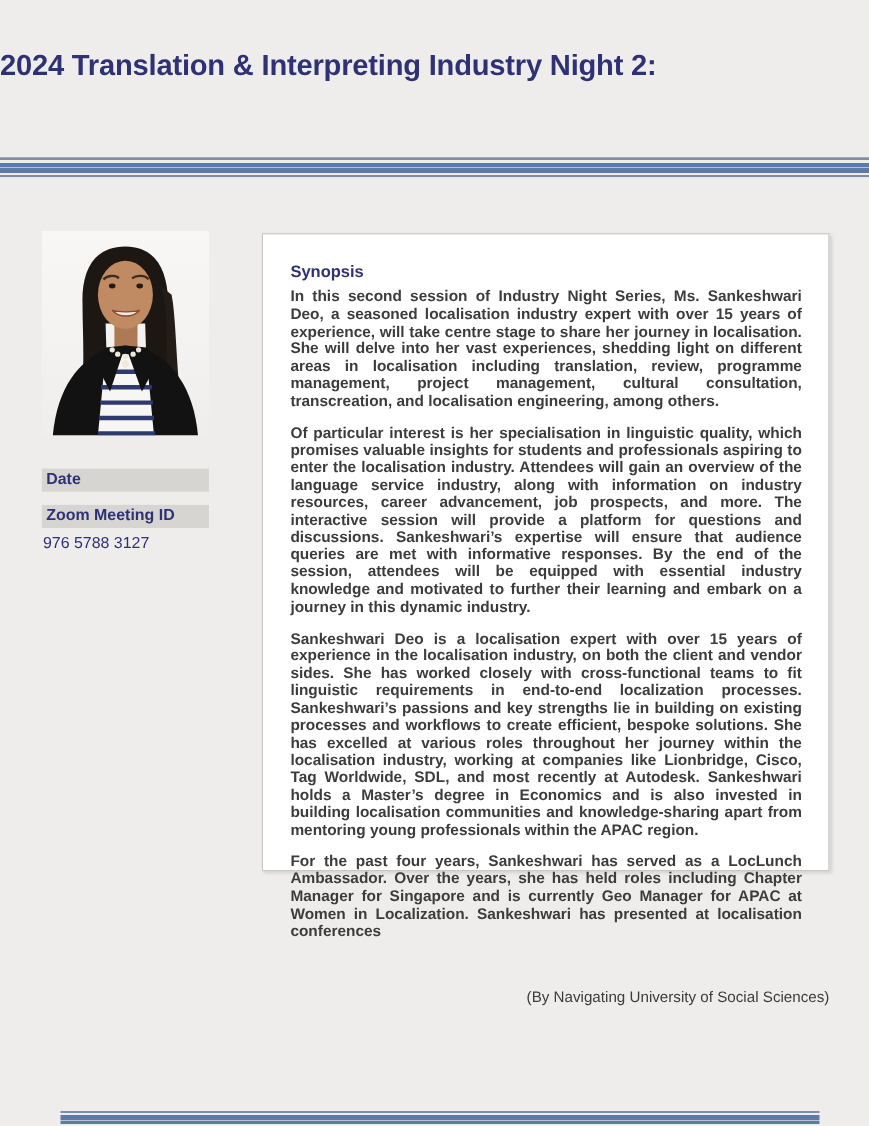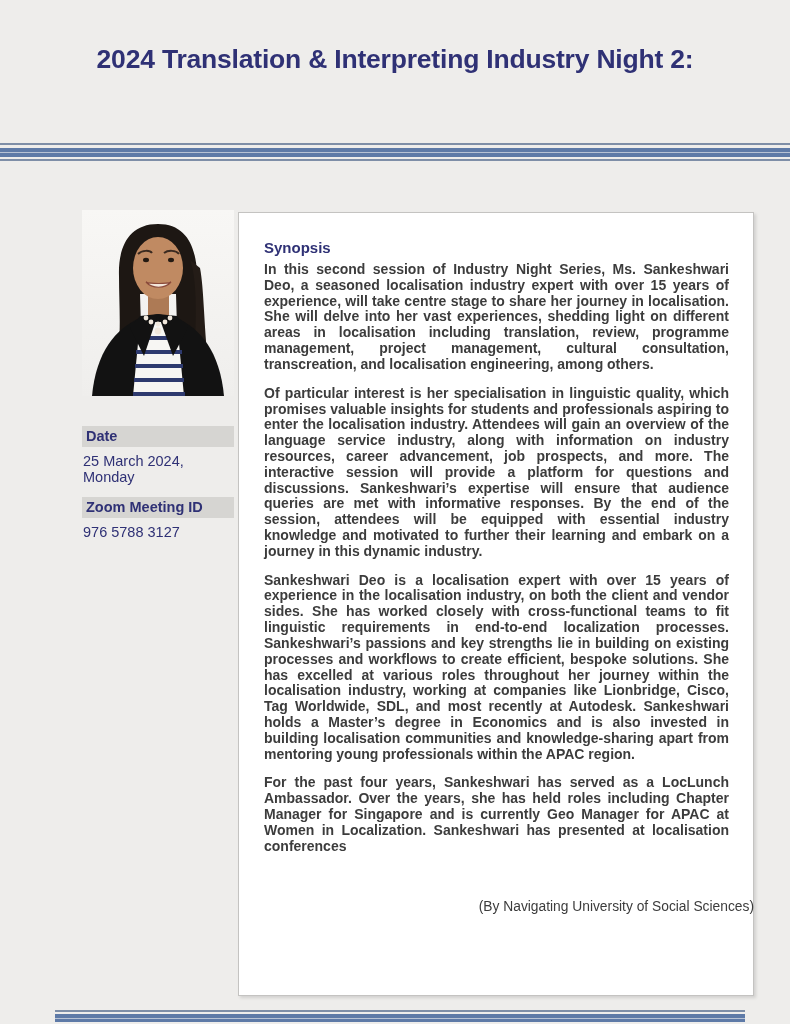--- a/index.html
+++ b/index.html
@@ -15,21 +15,20 @@
   html,body{width:790px;height:1024px;}
   body{
     position:relative;
     background:var(--page-bg);
     font-family:"Liberation Sans", sans-serif;
     overflow:hidden;
   }
   .page-title{
     position:absolute;
     top:42px; left:0; right:0;
-    text-align:center;
     color:var(--navy);
     font-weight:bold;
     font-size:26.5px;
     line-height:1.33;
     letter-spacing:-0.2px;
   }
   .stripe{
     position:absolute; left:0; right:0; height:18px;
     background:linear-gradient(to bottom,
       var(--stripe-a) 0, var(--stripe-a) 2px,
@@ -44,21 +43,21 @@
   .stripe-bottom{bottom:0; left:55px; right:45px; height:14px;
     background:linear-gradient(to bottom,
       var(--stripe-a) 0, var(--stripe-a) 2px,
       var(--page-bg) 2px, var(--page-bg) 4px,
       var(--stripe-b) 4px, var(--stripe-b) 8px,
       var(--stripe-c) 8px, var(--stripe-c) 9px,
       var(--stripe-b) 9px, var(--stripe-b) 12px,
       var(--page-bg) 12px, var(--page-bg) 14px);
   }
   .sidebar{
-    position:absolute; left:38px; top:210px; width:152px;margin-left:44px;
+    position:absolute; left:38px; top:210px; width:152px;
   }
   .photo{
     width:152px; height:186px; display:block;
     margin-bottom:30px;
   }
   .field{margin-bottom:12px;}
   .field-label{
     background:var(--bar-bg);
     color:var(--navy);
     font-weight:bold;
@@ -69,21 +68,21 @@
   .field-value{
     color:var(--navy);
     font-size:14.5px;
     margin-top:6px;
     margin-left:1px;
     margin-bottom:5px;
   }
   .content-box{
     position:absolute;
     left:238px; top:212px;
-    width:516px; height:784px;
+    width:516px; height:580px;
     background:#ffffff;
     border:1px solid #c4c3c1;
     box-shadow:2px 2px 3px rgba(0,0,0,0.12);
     padding:26px 24px 20px 25px;
   }
   .section-heading{
     color:var(--navy);
     font-weight:bold;
     font-size:15px;
     margin-bottom:6px;
@@ -155,21 +154,20 @@
         <circle cx="69" cy="112" r="2.4"></circle>
       <circle cx="76" cy="114" r="2.4"></circle>
         <circle cx="83" cy="112" r="2.4"></circle>
       <circle cx="88" cy="108" r="2.4"></circle>
         <circle cx="76" cy="121" r="3.4"></circle>
     </g>
   </svg>
 
   <div class="field">
     <div class="field-label">Date</div>
-    <div class="field-value">25 March 2024, Monday</div>
   </div>
   <div class="field">
     <div class="field-label">Zoom Meeting ID</div>
     <div class="field-value">976 5788 3127</div>
   </div>
 </aside>
 
 <section class="content-box">
   <h2 class="section-heading">Synopsis</h2>
   <p>In this second session of Industry Night Series, Ms. Sankeshwari Deo, a seasoned localisation industry expert with over 15 years of experience, will take centre stage to share her journey in localisation. She will delve into her vast experiences, shedding light on different areas in localisation including translation, review, programme management, project management, cultural consultation, transcreation, and localisation engineering, among others.</p>

